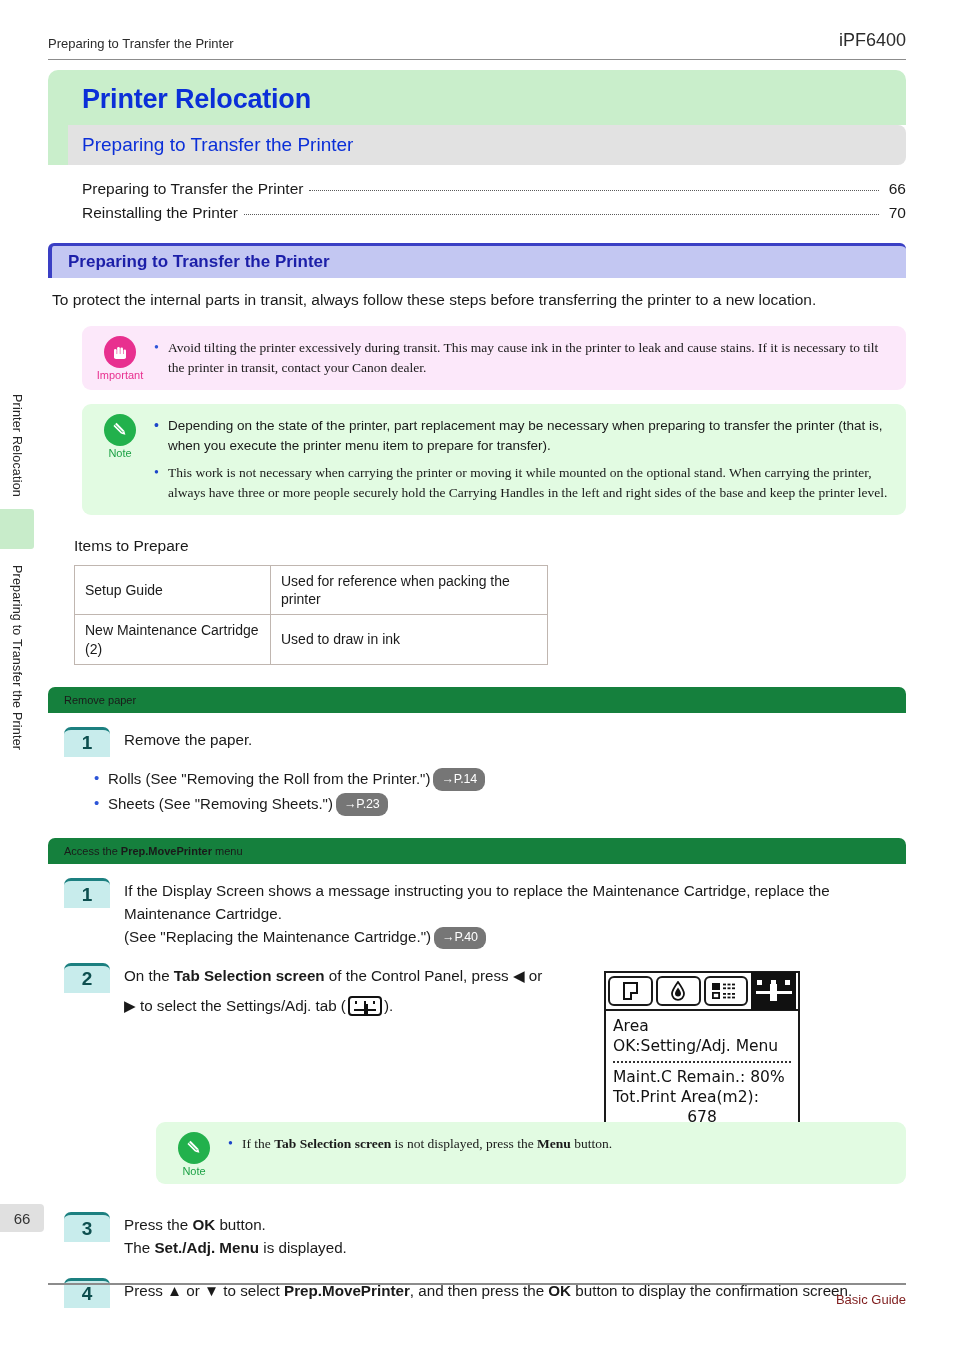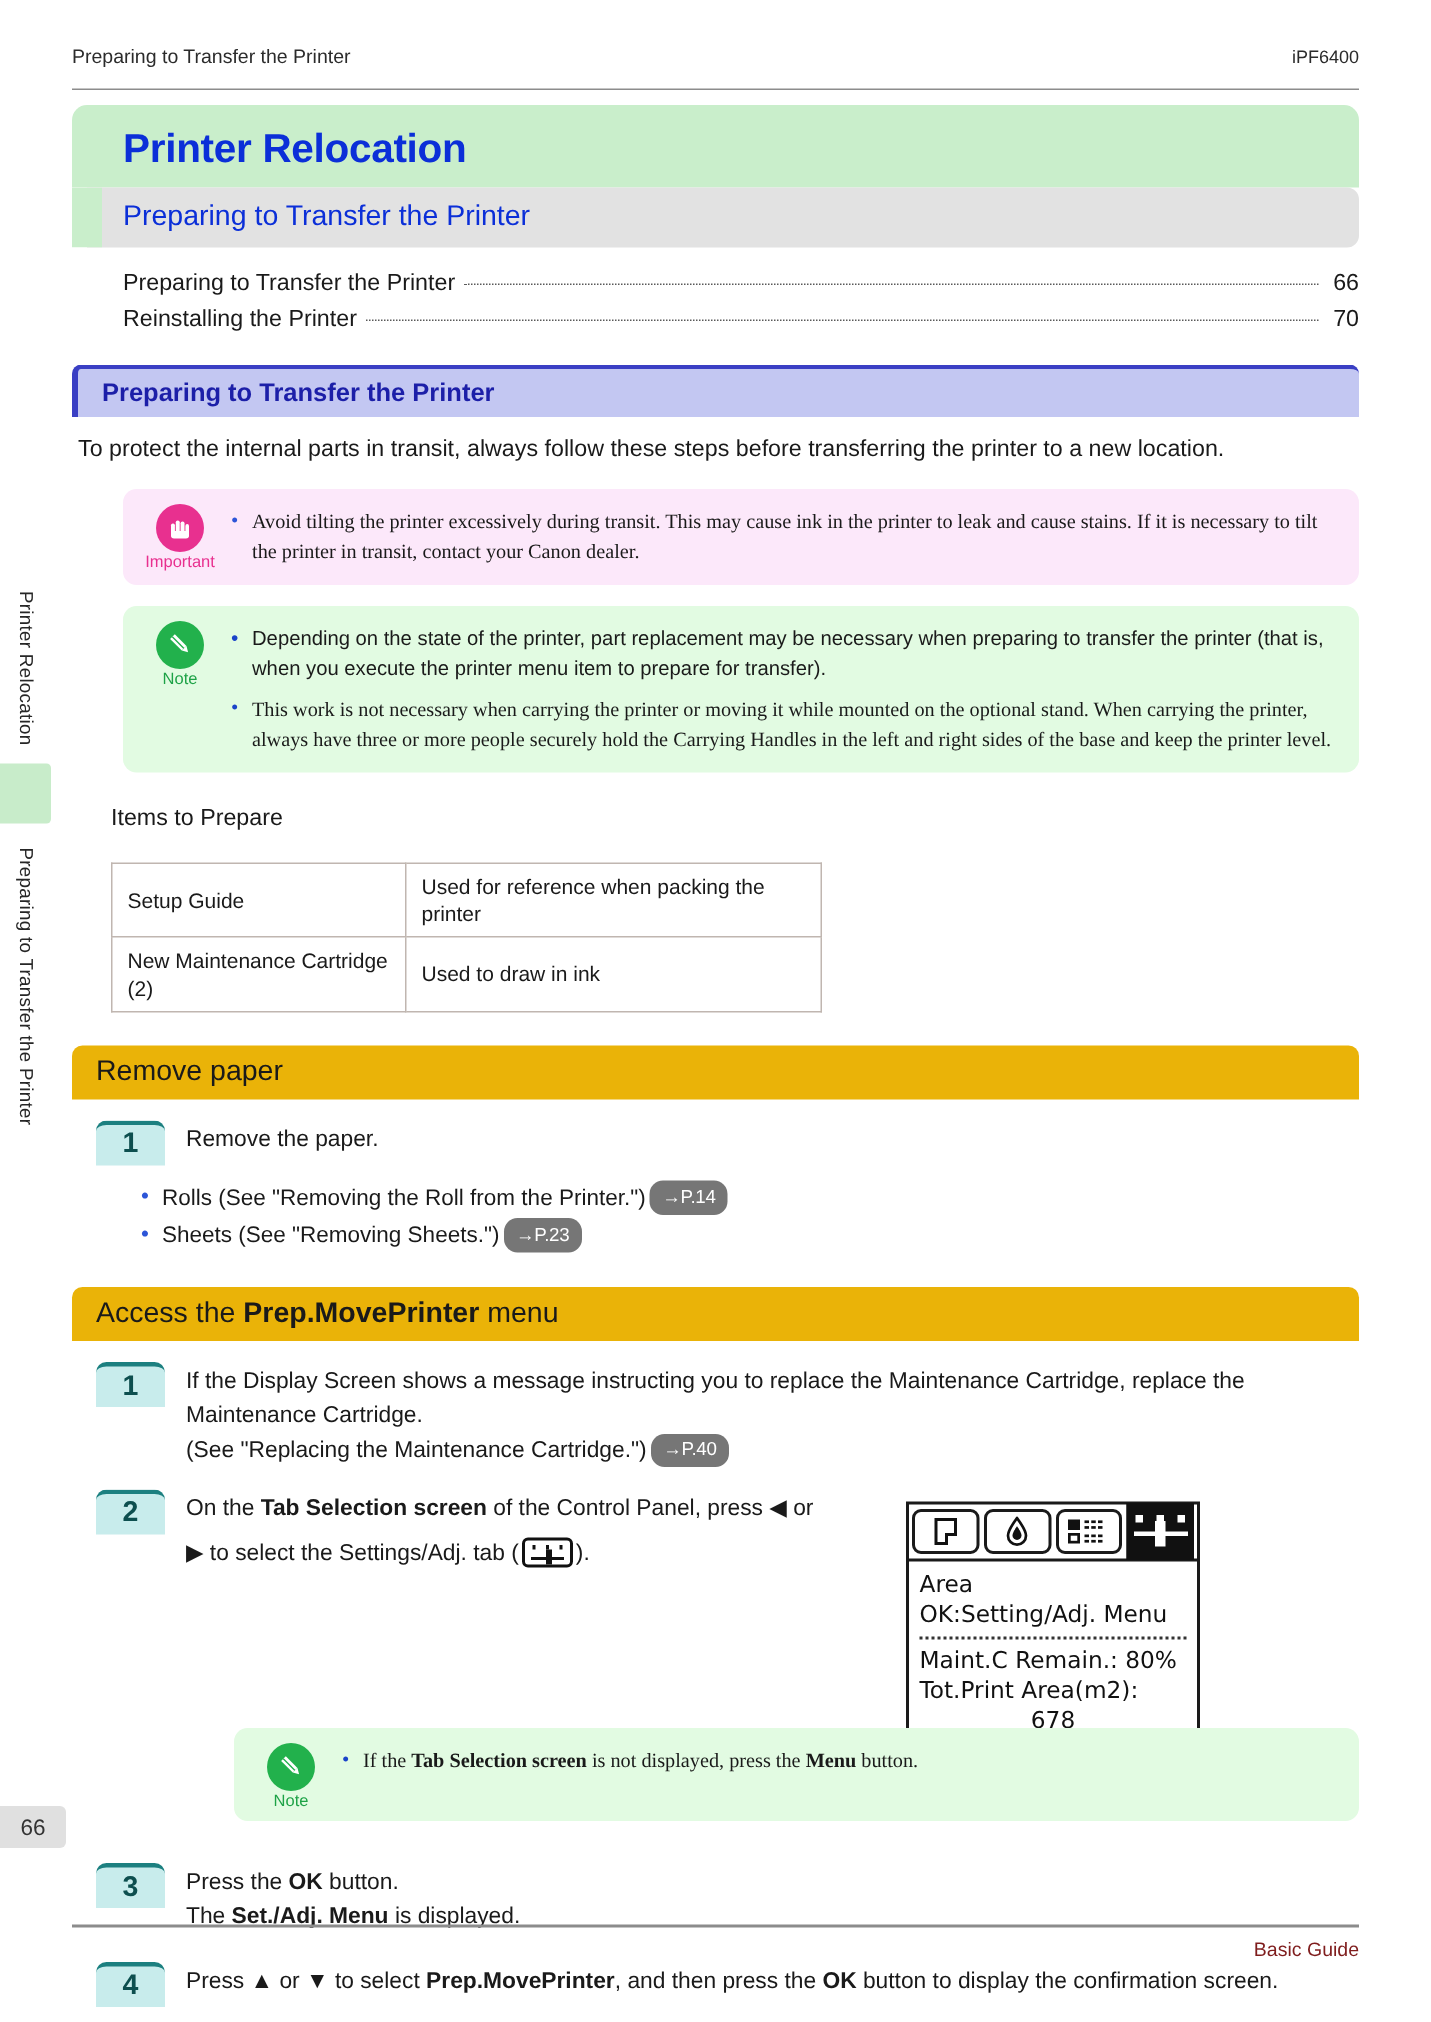--- a/index.html
+++ b/index.html
@@ -17,21 +17,21 @@
   
   .page-header {
     position: absolute;
     left: 48px; top: 30px; right: 48px;
     display: flex;
     justify-content: space-between;
     align-items: flex-end;
     font-size: 13px;
     color: #2b2b2b;
   }
-  .page-header .hdr-right { font-size: 12px; }
+  .page-header .hdr-right { font-size: 18px; }
   .header-rule {
     position: absolute;
     left: 48px; right: 48px; top: 59px;
     height: 1px;
     background: #8c8c8c;
   }
 
   
   .sidebar {
     position: absolute;
@@ -184,45 +184,45 @@
     content: "\2022";
     position: absolute;
     left: 0; top: -1px;
     color: #2d55d8;
     font-size: 14px;
   }
   .callout.note li::before { color: #1b44c9; }
 
   
   .items-label {
-    margin: 22px 0 20px 26px;
+    margin: 22px 0 10px 26px;
     font-size: 15.5px;
   }
   .items-table {
     margin-left: 26px;
     border-collapse: collapse;
     width: 474px;
     background: #fff;
     padding-left: 37px;
   }
   .items-table td {
     border: 1px solid #c0b6b0;
     padding: 6px 10px;
     font-size: 14px;
     line-height: 1.3;
   }
   .items-table td.col-a { width: 196px; }
 
   
   .sub-bar {
     margin-top: 22px;
-    background: #eab308;
+    background: #15803d;
     border-radius: 7px 7px 0 0;
     padding: 7px 0 7px 16px;
-    font-size: 19px;
+    font-size: 11px;
     color: #1a1a1a;
   }
   .sub-bar b { font-weight: bold; }
 
   
   .step {
     display: flex;
     margin-top: 14px;
   }
   .step-badge {

